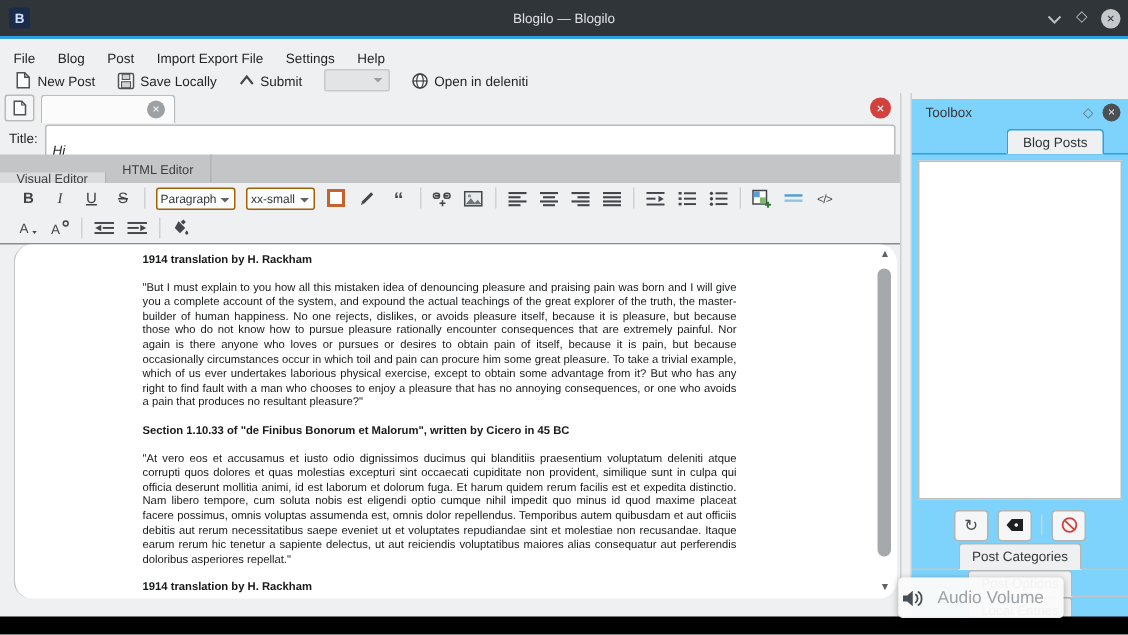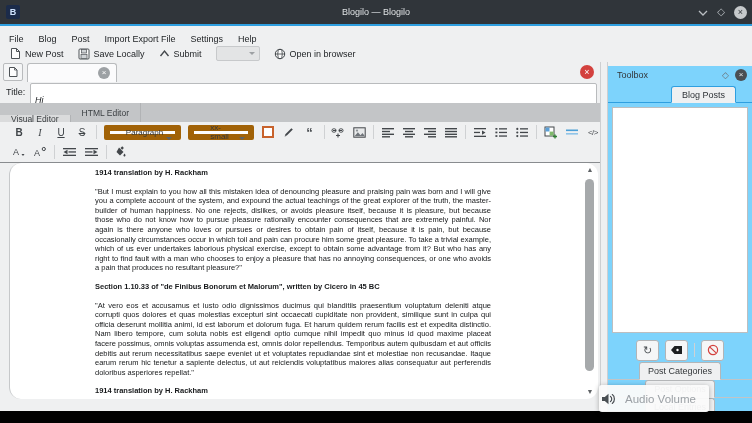--- a/index.html
+++ b/index.html
@@ -53,22 +53,22 @@
   .edtab{padding:0 11px;display:flex;align-items:center;border-right:1px solid #b1b3b5;
            color:#3a3e41;cursor:default;}
   .edtab.active{background:#dadbdc;margin-top:12px;}
   
   .fmtbar{position:absolute;top:122px;left:0;width:600px;height:41px;background:#eff0f1;
           border-bottom:1px solid #898c8f;font-size:10px;}
   .fmtrow{display:flex;align-items:center;height:20px;padding-left:12px;gap:7px;}
   .fbtn{min-width:14px;height:16px;display:flex;align-items:center;justify-content:center;
         color:#3e4347;cursor:default;}
   .fsep{width:1px;height:14px;background:#cfd1d3;}
-  .fcombo{height:15px;background:#fdfdfd;border:6px solid #a16207;border-radius:2px;
-          display:flex;align-items:center;font-size:8px;padding:0 12px 0 16px;position:relative;color:#33373a;}
+  .fcombo{height:15px;background:#fdfdfd;border:1px solid #a16207;border-radius:2px;
+          display:flex;align-items:center;font-size:8px;padding:0 12px 0 2px;position:relative;color:#33373a;}
   .fcombo:after{content:"";position:absolute;right:3px;top:6px;border:3px solid transparent;
           border-top-color:#5f6366;}
   .colorbox{width:12px;height:12px;border:2px solid #c8622c;background:#fff;}
   .b{font-weight:bold;}.i{font-style:italic;font-family:"Liberation Serif",serif;}
   .u{text-decoration:underline;}.s{text-decoration:line-through;}
   .quoteglyph{font-size:13px;font-weight:bold;color:#4a4e52;}
   .codeglyph{font-size:8px;color:#4a4e52;letter-spacing:-.5px;}
   
   .canvas{position:absolute;top:163px;left:9px;width:589px;height:236px;background:#fff;
           border-left:1px solid #c6c8ca;overflow:hidden;border-radius:12px;}
@@ -171,21 +171,21 @@
     </span>
     <span class="combo-disabled"></span>
     <span class="tbtn">
       <span>
         <svg width="12" height="12" viewBox="0 0 12 12">
             <circle cx="6" cy="6" r="4.7" fill="#fdfdfd" stroke="#3c4145"></circle>
             <ellipse cx="6" cy="6" rx="2.2" ry="4.7" fill="none" stroke="#3c4145" stroke-width=".8"></ellipse>
             <line x1="1.3" y1="6" x2="10.7" y2="6" stroke="#3c4145" stroke-width=".8"></line>
           </svg>
       </span>
-      <span>Open in browser</span>
+      <span>Open in deleniti</span>
     </span>
   </div>
 
   <div class="tabbar">
     <span class="newtabbtn">
       <span>
         <svg width="11" height="12" viewBox="0 0 11 12">
             <path d="M1.5 1.5h5l2.5 2.5v6.5h-7.5z" fill="#fdfdfd" stroke="#4d5256"></path>
             <path d="M6.5 1.5v2.5h2.5" fill="none" stroke="#4d5256" stroke-width=".8"></path>
           </svg>

